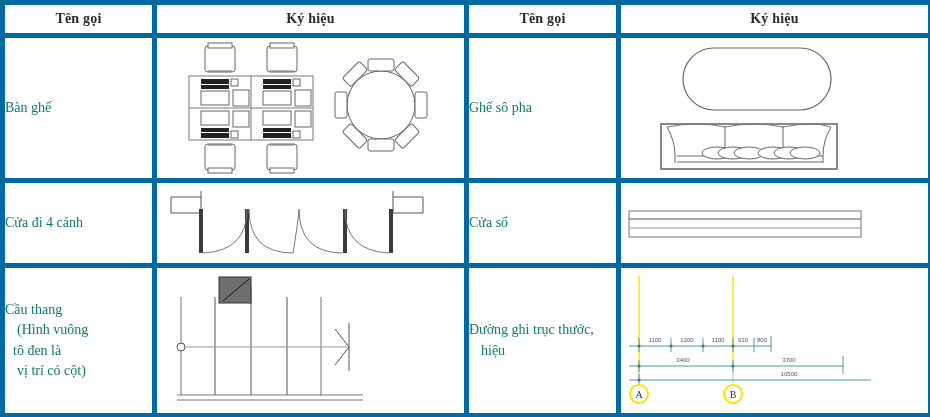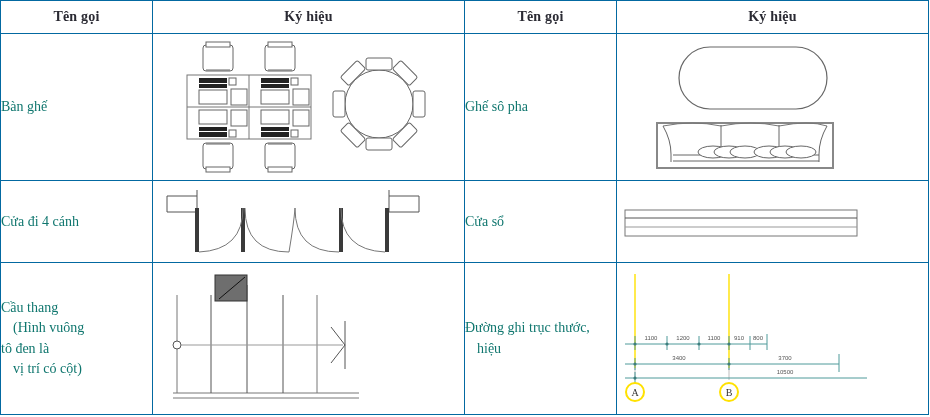--- a/index.html
+++ b/index.html
@@ -7,21 +7,21 @@
        font-family:"Liberation Serif","DejaVu Serif",serif;}
 
   .legend-table{
     width:928px;height:415px;
     border-collapse:collapse;
     table-layout:fixed;
     border:1px solid #a8a8a8;
     box-sizing:border-box;
   }
   .legend-table td,.legend-table th{
-    border:1px solid #0369a1;
+    border:5px solid #0369a1;
     padding:0;
     vertical-align:middle;
     box-sizing:border-box;
   }
   col.c-name{width:152px;}
   col.c-sym{width:312px;}
 
   .hdr{
     height:33px;
     text-align:center;
@@ -30,21 +30,21 @@
     color:#2a2a33;
     letter-spacing:.2px;
   }
   .name-cell{
     padding-left:12px;
     font-size:14px;
     color:#0f766e;
     line-height:1.45;
   }
   .name-cell .l2{padding-left:12px;display:block;}
-  .name-cell .l3{display:block;}
+  .name-cell .l3{padding-left:8px;display:block;}
   .sym-cell{text-align:center;}
   .sym-wrap{display:flex;align-items:center;justify-content:center;gap:0;}
   svg{display:block;}
   .r1{height:145px;}
   .r2{height:80px;}
   .r3{height:150px;}
 </style>
 </head>
 <body>
 

